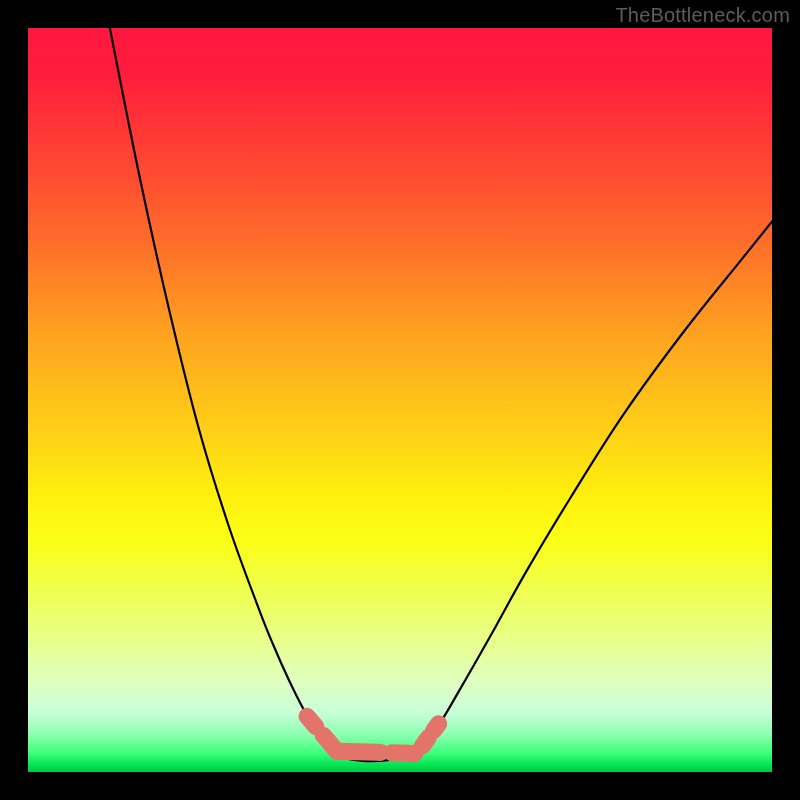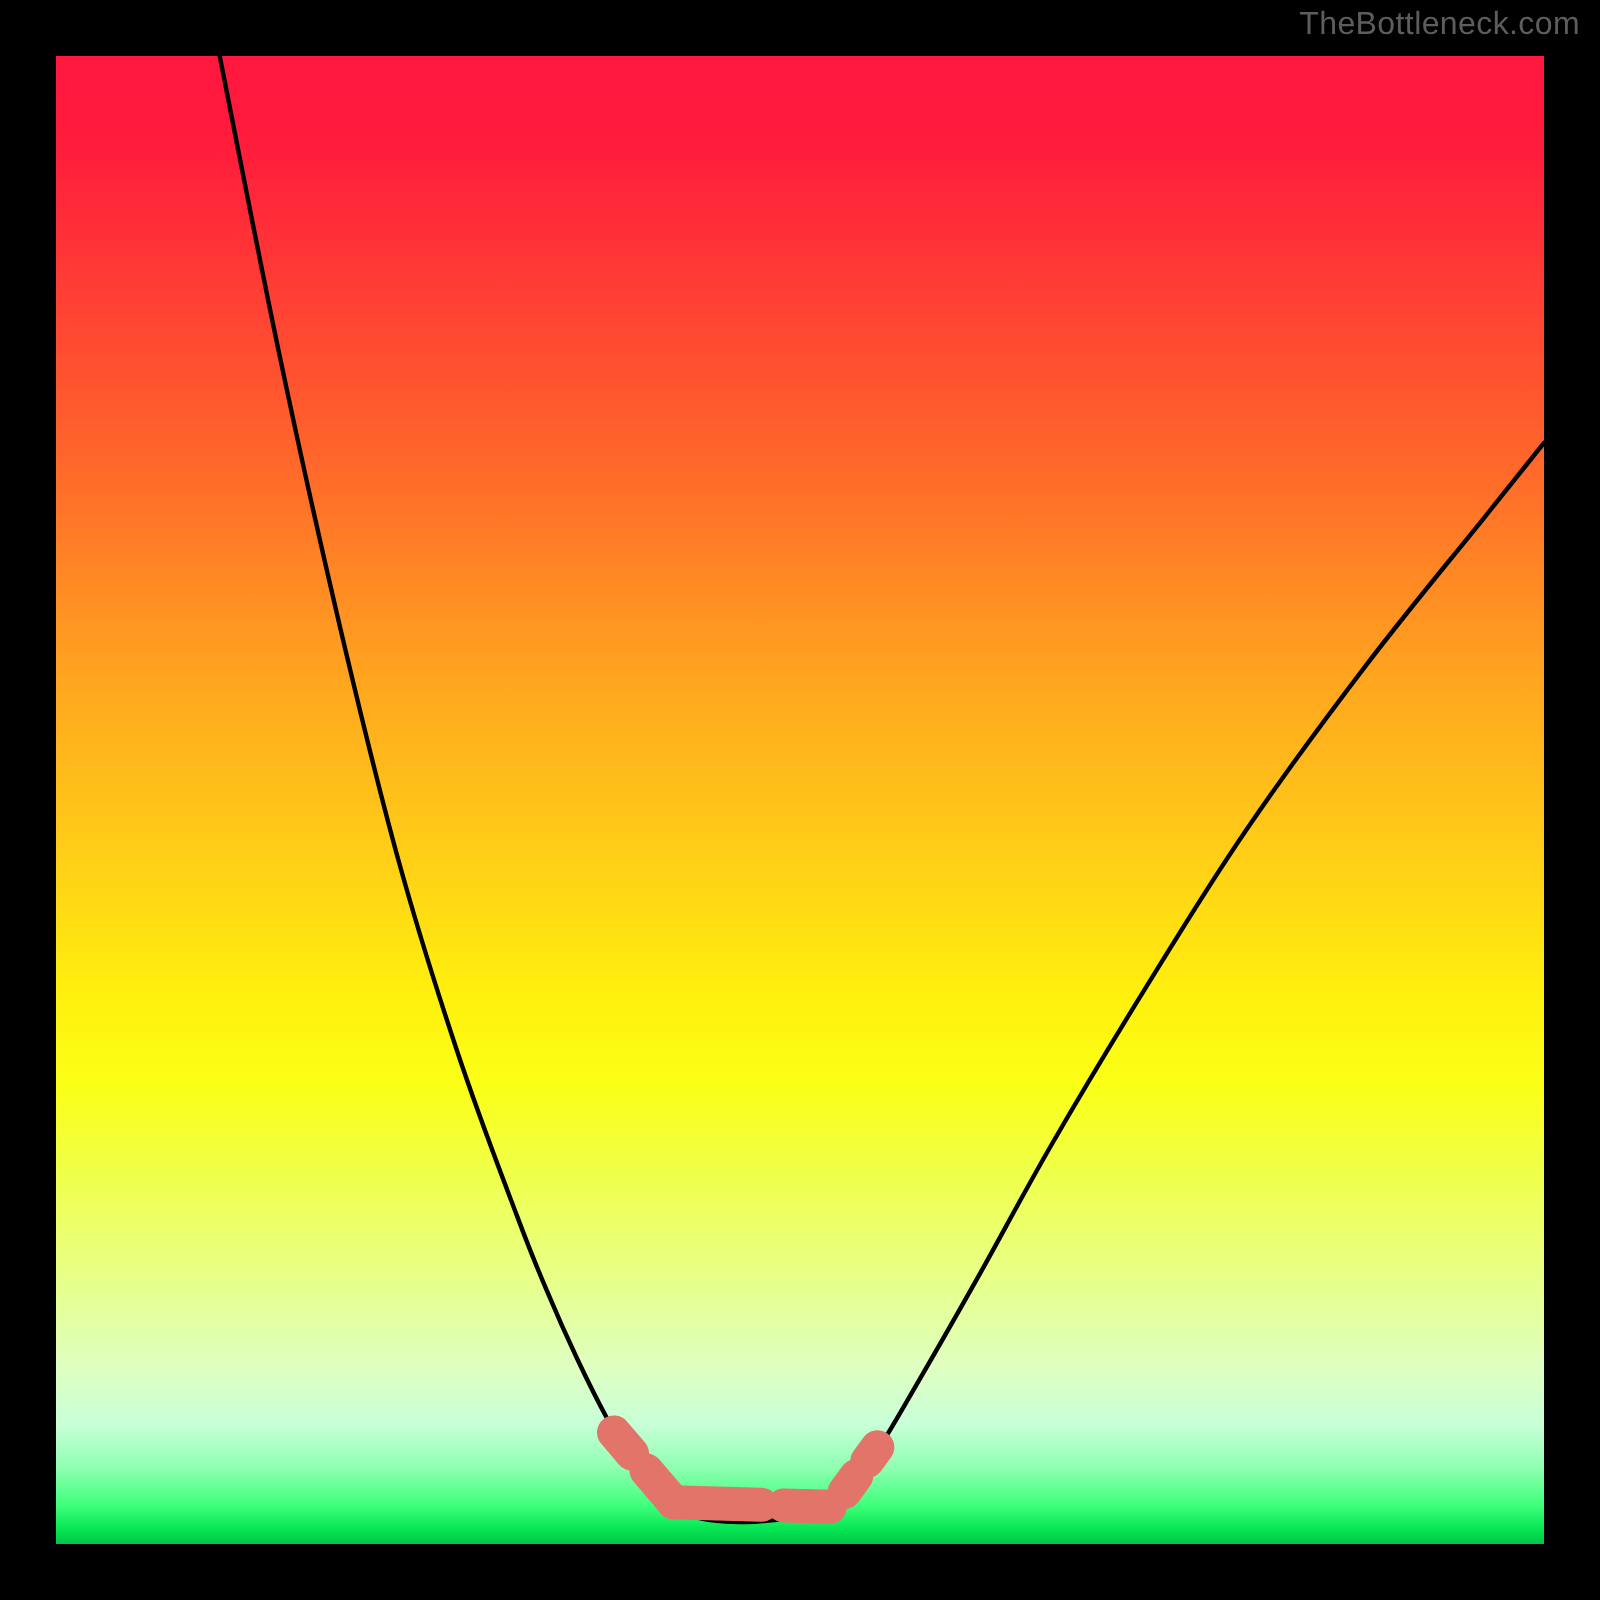--- a/index.html
+++ b/index.html
@@ -33,21 +33,21 @@
       #8bffb0 95%,
       #3cff79 97.5%,
       #05e552 99%,
       #00c647 100%);
   }
   .watermark {
     position: absolute;
     top: 4px;
     right: 10px;
     color: #5d5d5d;
-    font-size: 16px;
+    font-size: 20px;
     letter-spacing: 0.2px;
     font-weight: 400;
     z-index: 10;
     user-select: none;
   }
   svg.plot {
     position: absolute;
     left: 0;
     top: 0;
     width: 744px;

